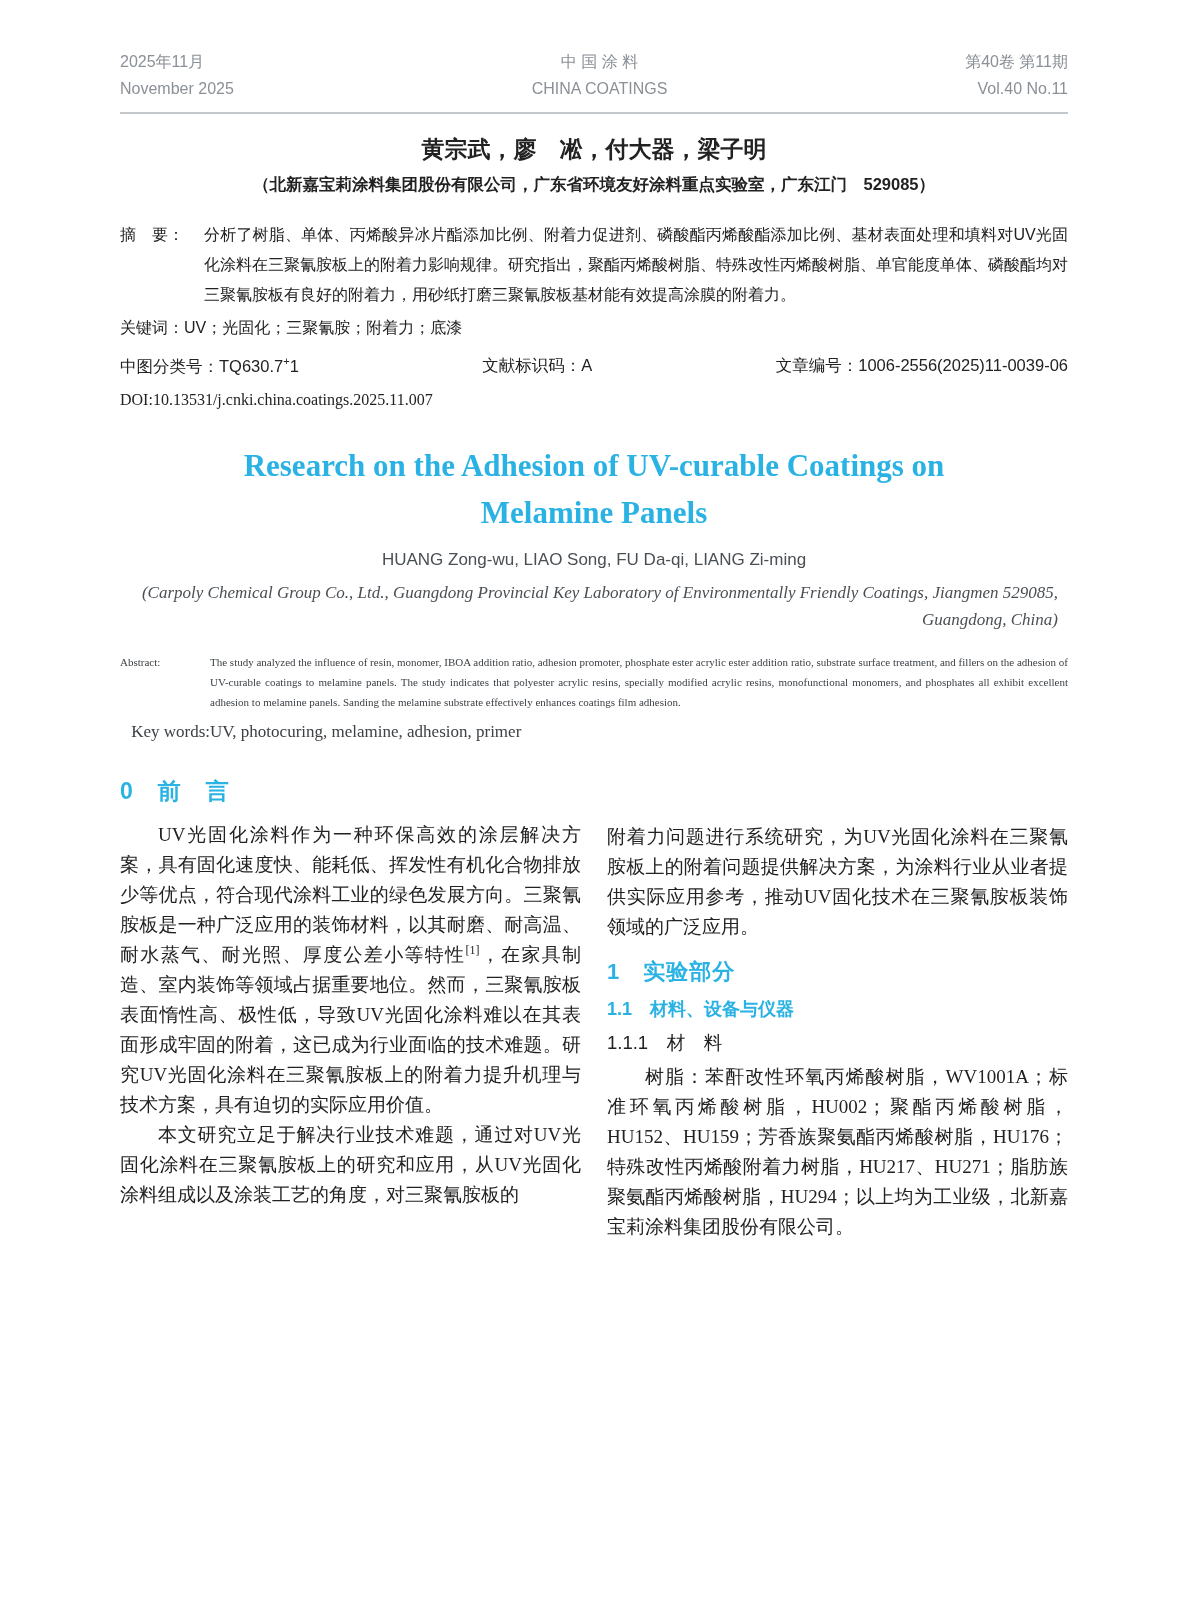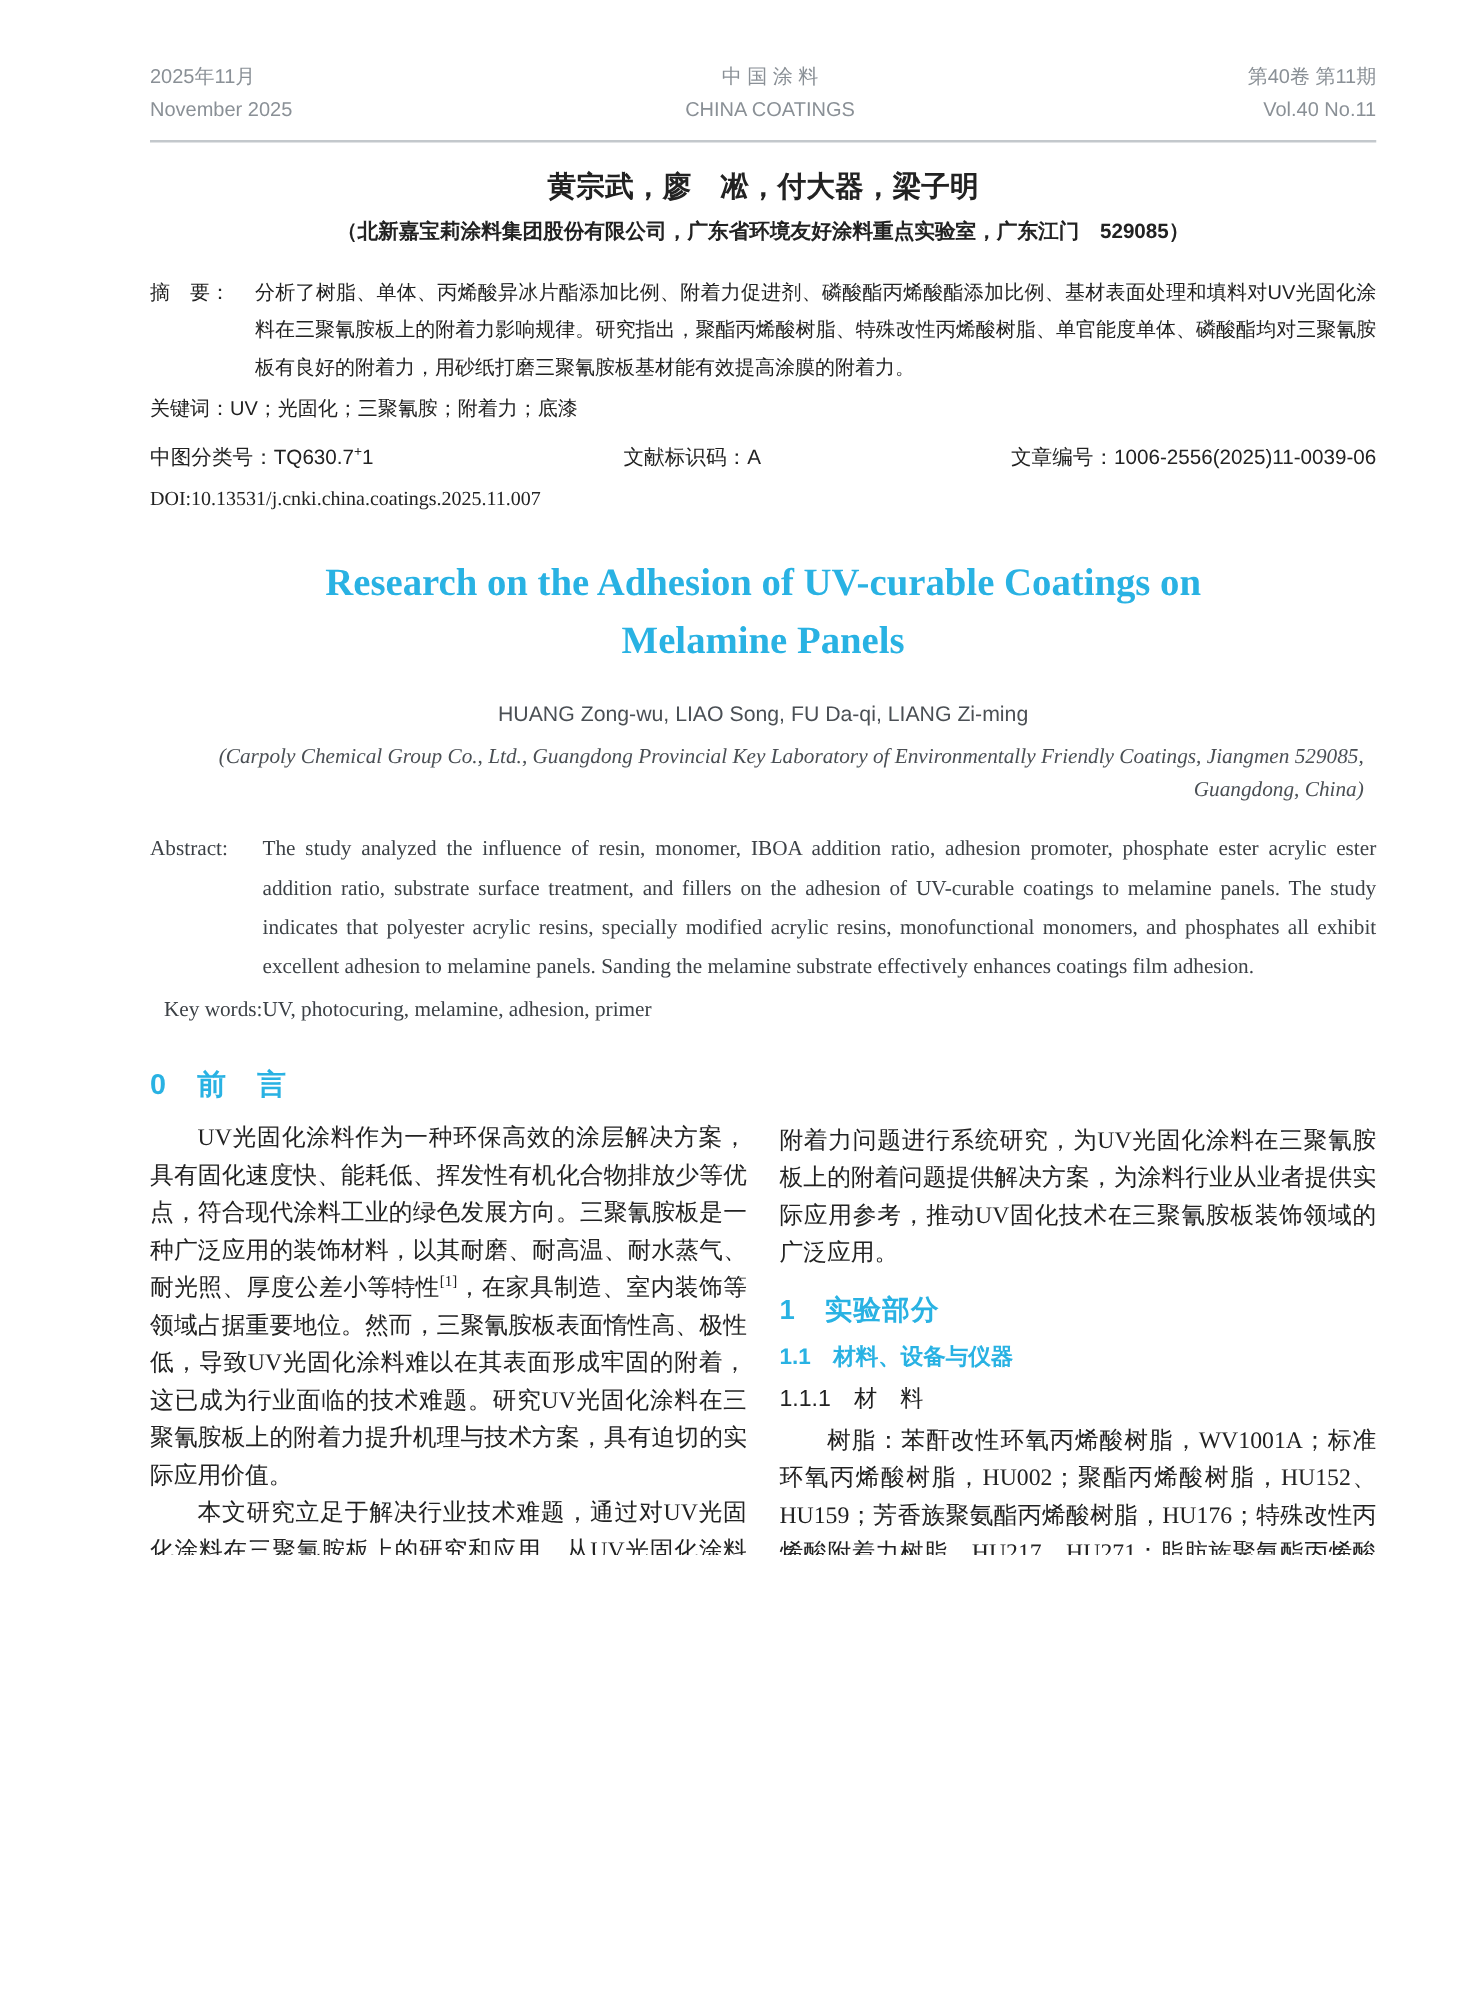--- a/index.html
+++ b/index.html
@@ -2,21 +2,21 @@
 <html><head>
 <meta charset="utf-8">
 <style>
   * { margin:0; padding:0; box-sizing:border-box; }
   html,body { background:#ffffff; }
   .page {
     position:relative;
     width:1187px; height:1244px;
     margin:0 auto;
     background:#ffffff;
-    padding:48px 86px 0 120px;
+    padding:48px 119px 0 120px;
     overflow:hidden;
     font-family:"Liberation Serif", serif;
     color:#222222;
   }
   
   .jr-header {
     display:flex; justify-content:space-between; align-items:flex-end;
     color:#8a9096;
     font-family:"Liberation Sans", sans-serif;
     font-size:16px; line-height:1.7;
@@ -57,30 +57,30 @@
   }
   .meta-row sup { font-size:11px; }
   .doi-line { margin-top:14px; font-family:"Liberation Serif", serif; font-size:16px; }
   
   .title-en {
     margin-top:34px; text-align:center;
     color:#29b2e3; font-family:"Liberation Serif", serif;
     font-weight:bold; font-size:31px; line-height:1.5;
   }
   .authors-en {
-    margin-top:26px; text-align:center;
+    margin-top:14px; text-align:center;
     font-family:"Liberation Sans", sans-serif; font-size:17px; color:#4a4f54;
   }
   .affil-en {
     margin-top:9px; text-align:right;
     font-family:"Liberation Serif", serif; font-style:italic;
     font-size:17px; line-height:1.6; color:#4a4f54;
     padding:0 10px;
   }
-  .abs-en { display:flex; margin-top:18px; font-family:"Liberation Serif", serif; font-size:17px; line-height:1.85; color:#3c4146; }
+  .abs-en { display:flex; margin-top:18px; font-family:"Liberation Serif", serif; font-size:11px; line-height:1.85; color:#3c4146; }
   .abs-en .lbl { flex:0 0 90px; font-style:normal; }
   .abs-en .txt { flex:1; text-align:justify; }
   .kw-en { display:flex; margin-top:3px; font-family:"Liberation Serif", serif; font-size:17px; line-height:1.85; color:#3c4146; }
   .kw-en .lbl { flex:0 0 90px;text-align:right; }
   
   .body-cols { display:flex; gap:26px; margin-top:30px; }
   .col { flex:1; min-width:0; }
   .col-right { padding-top:45px; }
   .h0 {
     color:#29b2e3; font-family:"Liberation Sans", sans-serif;

